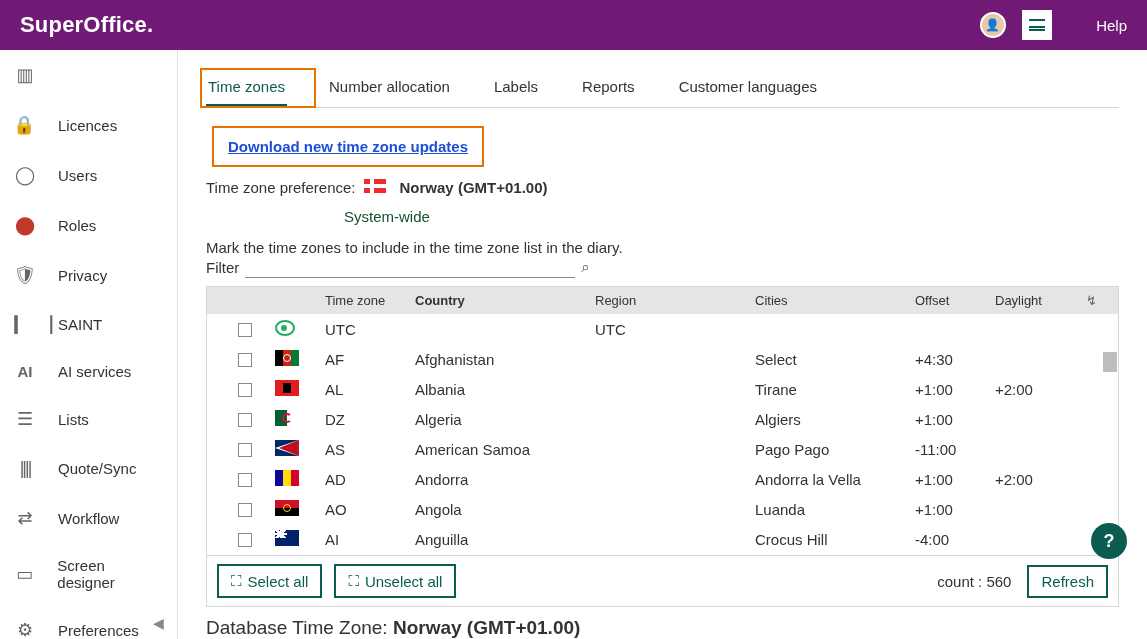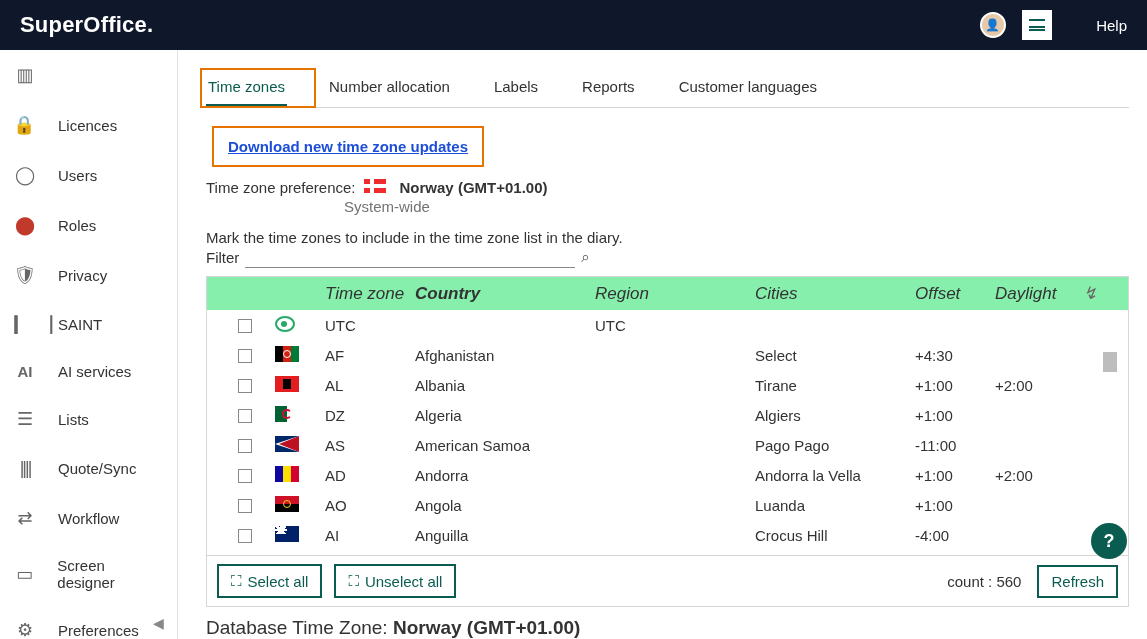--- a/index.html
+++ b/index.html
@@ -1,54 +1,54 @@
 <!DOCTYPE html>
 <html><head>
 <meta charset="utf-8">
 <style>
   * { box-sizing: border-box; margin: 0; padding: 0; font-family: "Segoe UI", Arial, sans-serif; }
   body { width: 1147px; height: 639px; overflow: hidden; background: #fff; color: #333; font-size: 14px; }
 
-  .topbar { height: 50px; background: #0f172a; display: flex; align-items: center; justify-content: space-between; padding: 0 20px; color: #fff; }
+  .topbar { height: 50px; background: #701a75; display: flex; align-items: center; justify-content: space-between; padding: 0 20px; color: #fff; }
   .logo { font-size: 22px; font-weight: 700; letter-spacing: .2px; }
   .top-right { display: flex; align-items: center; gap: 16px; }
   .avatar { width: 26px; height: 26px; border-radius: 50%; background: #e6c9a8; border: 2px solid #fff; display:flex; align-items:center; justify-content:center; font-size:12px; color:#553; }
   .menu-btn { width: 30px; height: 30px; background: #fff; display: flex; align-items: center; justify-content: center; }
   .menu-lines { width: 16px; height: 12px; border-top: 2px solid #0a5c50; border-bottom: 2px solid #0a5c50; position:relative; }
   .menu-lines::after { content:""; position:absolute; left:0; right:0; top:5px; height:2px; background:#0a5c50; }
   .help { font-size: 15px; margin-left: 28px; }
 
   .layout { display: flex; height: 589px; }
   .sidebar { width: 178px; border-right: 1px solid #e2e2e2; position: relative; }
   .sidebar-item { display:flex; align-items:center; gap: 22px; padding: 14px 14px; font-size: 15px; color:#333; cursor:pointer; }
   .sidebar-item .ic { width: 22px; display:flex; align-items:center; justify-content:center; color:#666; font-size:18px; }
   .collapse { position:absolute; right:6px; bottom:6px; width:18px; height:18px; color:#888; }
 
-  .main { flex:1; padding: 18px 18px 0 28px; position: relative; display:flex; flex-direction:column; }
+  .main { flex:1; padding: 18px 28px 0 28px; position: relative; display:flex; flex-direction:column; }
   .tabs { display:flex; gap: 40px; border-bottom: 1px solid #d6d6d6; height: 40px; }
   .tab { padding: 10px 2px 8px 2px; font-size: 15px; color:#333; cursor:pointer; }
   .tab.active { color:#0a5c50; border-bottom: 3px solid #0a5c50; }
   .tab-highlight { position:absolute; top:18px; left:22px; width:116px; height:40px; border:2px solid #e67300; pointer-events:none; }
 
   .download-wrap { display:inline-block; border:2px solid #e67300; padding: 10px 14px; margin-top: 18px; }
   .download-link { color:#1d4ed8; font-weight:700; text-decoration: underline; font-size:15px; }
 
   .pref-row { display:flex; align-items:flex-start; gap:8px; margin-top: 12px; font-size:15px; }
   .pref-val { font-weight:700; }
   .flag-sm { width:22px; height:14px; display:inline-block; vertical-align:middle; margin-right:6px; }
-  .sys-wide { margin-left: 138px; color:#737373; margin-top:2px; font-size:15px; }
+  .sys-wide { margin-left: 138px; color:#14532d; margin-top:12px; font-size:15px; }
 
   .instr { margin-top: 14px; font-size:15px; }
   .filter-row { display:flex; align-items:center; gap:6px; margin-top:0; font-size:15px; }
   .filter-input { width: 330px; border:none; border-bottom:1px solid #888; height:22px; outline:none; }
   .search-ic { color:#555; }
 
   .grid-wrap { margin-top: 8px; border:1px solid #d6d6d6; display:flex; flex-direction:column; flex:1; min-height:0; }
   .grid-header, .grid-row { display:grid; grid-template-columns: 60px 50px 90px 180px 160px 160px 80px 80px 28px; align-items:center; padding: 6px 8px; }
-  .grid-header { background:#86efac; font-size:17px; color:#333;font-style:italic; }
+  .grid-header { background:#e5e5e5; font-size:13px; color:#333; }
   .grid-header .h-country { font-weight:700; }
   .grid-body { overflow-y:auto; flex:1; }
   .grid-row { height:30px; font-size:15px; }
   .chk { width:14px; height:14px; border:1px solid #888; margin:0 auto; cursor:pointer; }
   .flag { width:24px; height:16px; display:inline-block; }
   .offset, .daylight { text-align:left; }
   .sortcol { text-align:right; padding-right:6px; color:#666; }
   .scrollbar-fake { position:absolute; right:30px; top:302px; width:14px; height:20px; background:#bdbdbd; }
 
   .footer-bar { display:flex; align-items:center; justify-content:space-between; padding: 8px 10px; border-top:1px solid #d6d6d6; }

